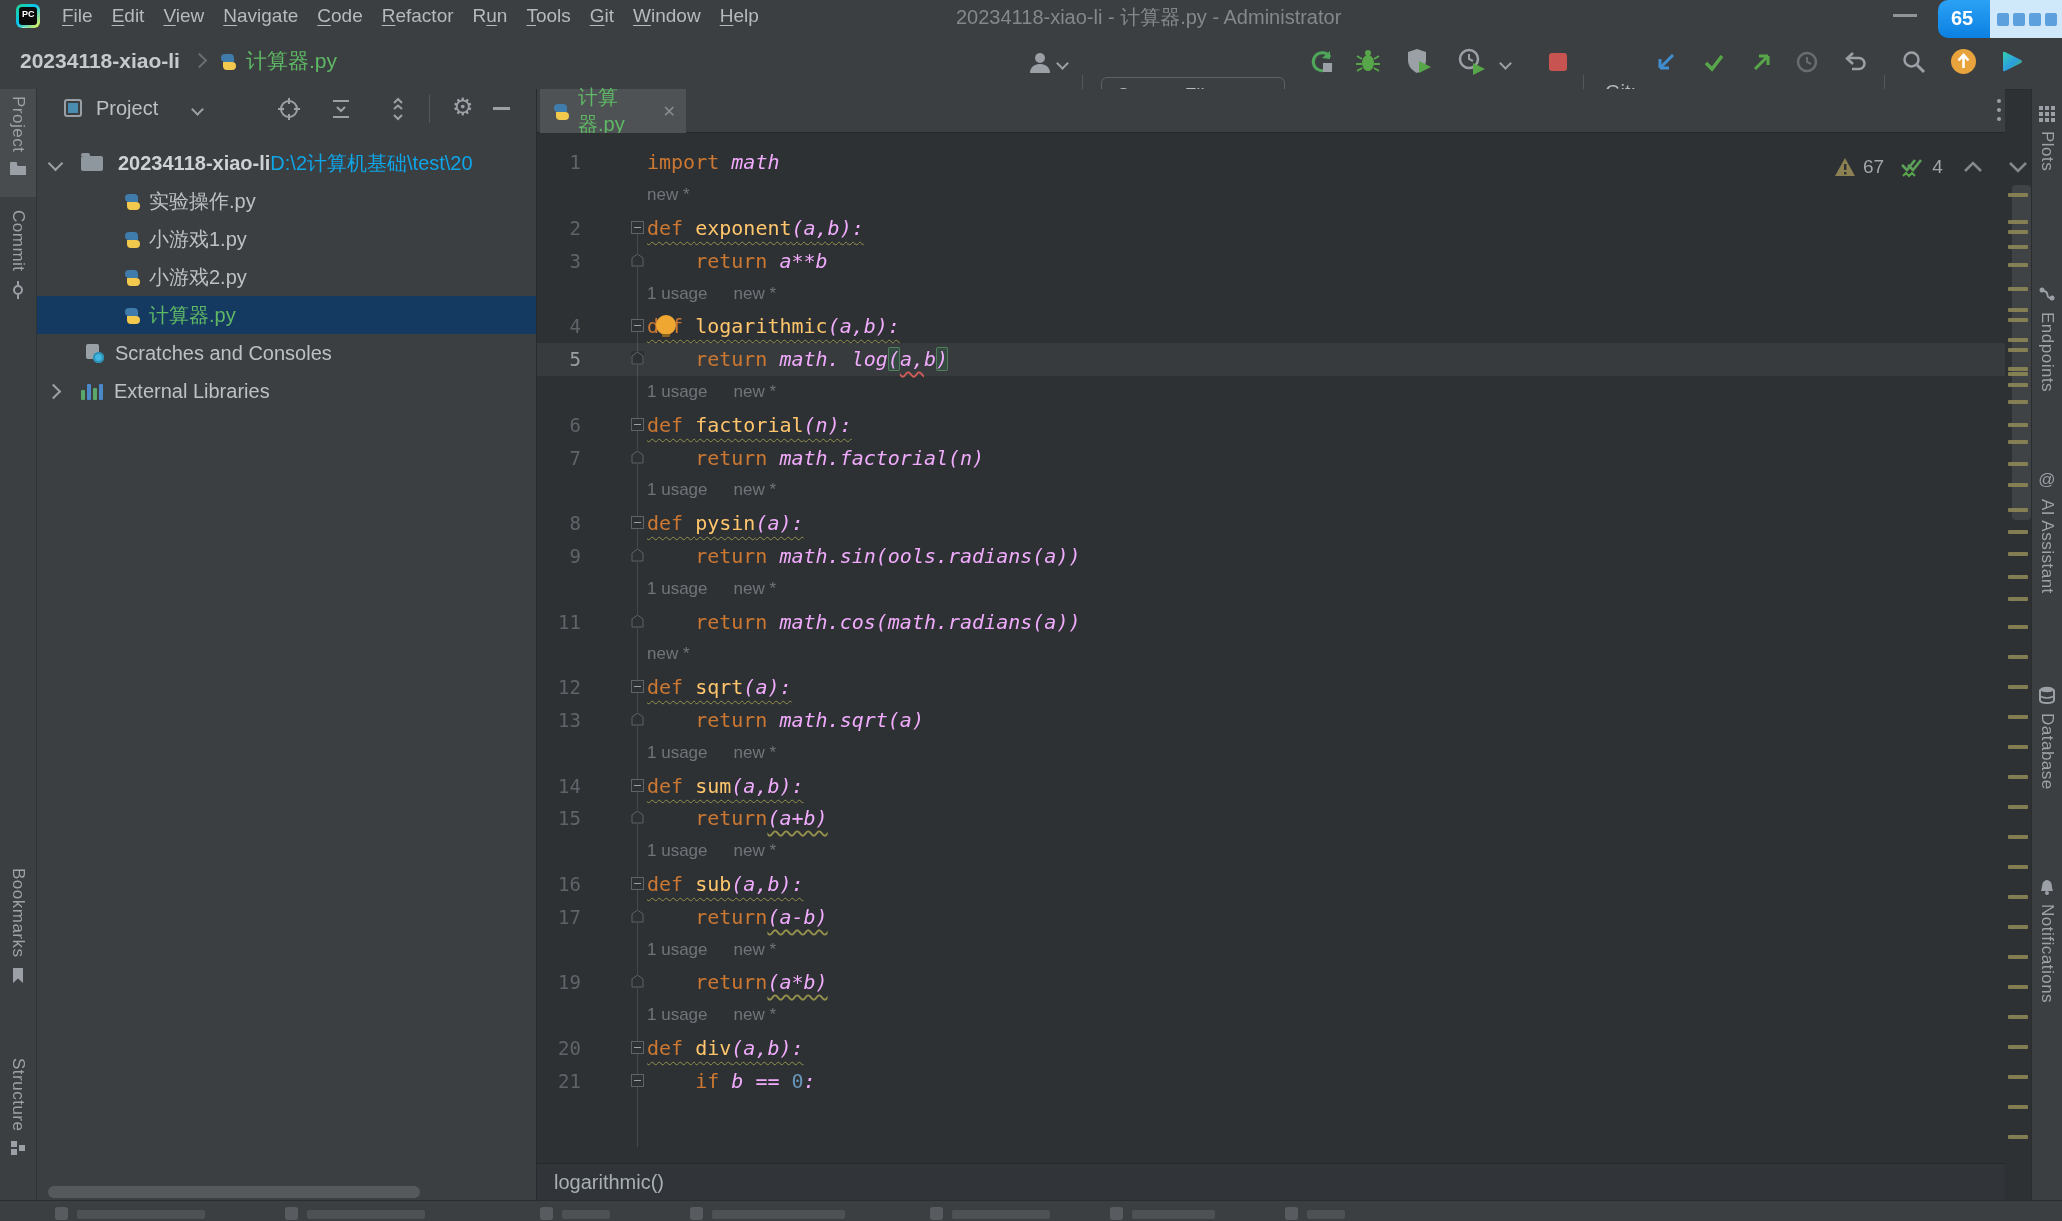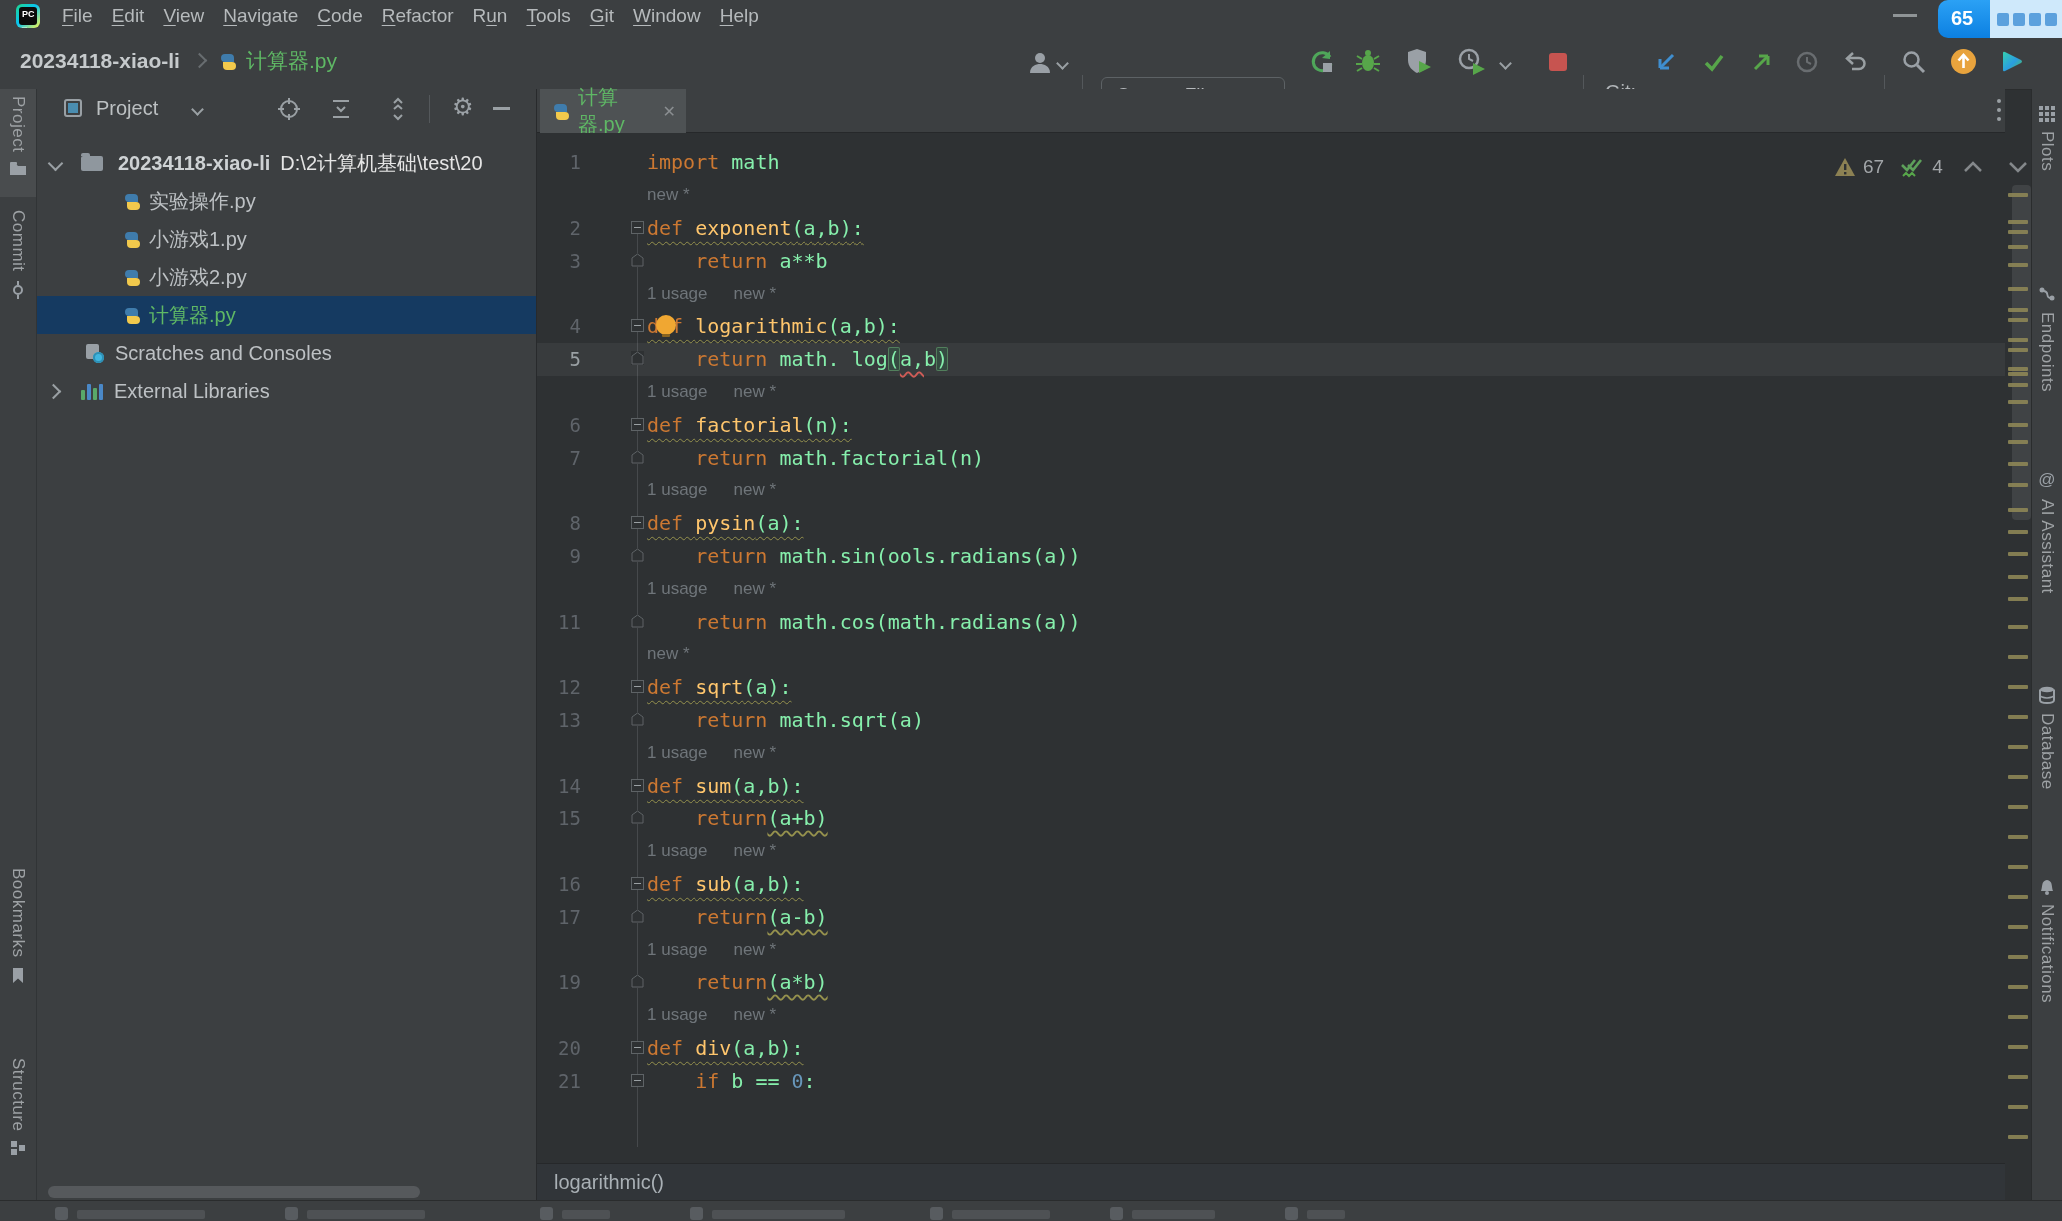--- a/index.html
+++ b/index.html
@@ -54,21 +54,21 @@
   .pico{position:absolute;}
   .winico{left:27px;top:10px;width:18px;height:18px;border:2px solid #99a0a5;border-radius:3px;box-sizing:border-box;}
   .winico::after{content:"";position:absolute;inset:2px;background:#4a8db0;}
   .pminus{left:456px;top:18px;width:17px;height:3px;background:#9aa0a4;}
   .gearu{left:415px;top:4px;font-size:24px;color:#9ba1a6;}
   .tree{position:absolute;left:0;top:55px;right:0;}
   .trow{position:relative;height:38px;display:flex;align-items:center;font-size:20px;color:#bdc1c4;
         white-space:nowrap;overflow:hidden;}
   .trow.sel{background:#153a61;}
   .rootname{font-weight:bold;color:#ced2d4;margin-left:15px;}
-  .rootpath{color:#e5e5e5;margin-left:10px;}
+  .rootpath{color:#0ea5e9;}
   .grn{color:#5fb865;}
   .foldico{width:22px;height:15px;background:#8f979e;border-radius:2px;position:relative;flex:none;}
   .foldico::before{content:"";position:absolute;left:0;top:-3px;width:9px;height:3px;background:#8f979e;border-radius:2px 2px 0 0;}
   .pyico{position:relative;width:20px;height:20px;flex:none;}
   .pyico .pb{position:absolute;left:4px;top:3px;width:13px;height:8px;background:#3f7cac;border-radius:5px 5px 0 5px;}
   .pyico .py{position:absolute;left:6px;top:11px;width:13px;height:8px;background:#f2c94c;border-radius:0 5px 5px 5px;}
   .libico{display:flex;align-items:flex-end;gap:2px;height:17px;flex:none;}
   .libico i{width:4px;border-radius:1px;}
   .scrico{position:relative;width:19px;height:19px;flex:none;}
   .scrico::before{content:"";position:absolute;left:1px;top:0;width:13px;height:15px;background:#99a0a6;border-radius:2px;}
@@ -91,21 +91,21 @@
   .ln{width:44px;text-align:right;font-family:"DejaVu Sans Mono",monospace;font-size:19px;color:#5f646a;flex:none;}
   .crow.cur .ln{color:#9aa0a4;}
   .fold{width:66px;flex:none;position:relative;height:100%;}
   .fs{position:absolute;left:50px;top:50%;margin-top:-7px;width:13px;height:13px;border:1px solid #5e6366;
       box-sizing:border-box;background:#2e3133;z-index:1;}
   .fs::after{content:"";position:absolute;left:2px;right:2px;top:5px;height:1px;background:#9aa0a3;}
   .fe{position:absolute;left:50px;top:50%;margin-top:-8px;z-index:1;background:#2e3133;line-height:0;}
   .code{font-family:"DejaVu Sans Mono",monospace;font-size:20px;color:#a9b7c6;white-space:pre;position:relative;}
   .code.wavy{text-decoration-line:underline;text-decoration-style:wavy;text-decoration-color:#95914d;
              text-decoration-thickness:1px;text-underline-offset:6px;}
-  .sk{color:#cc7832;} .sf{color:#ffc66d;} .st{color:#86efac;} .sn{color:#6897bb;}
+  .sk{color:#cc7832;} .sf{color:#ffc66d;} .st{color:#f0abfc;font-style:italic;} .sn{color:#6897bb;}
   .sp{background:#354b41;box-shadow:inset 0 0 0 1px rgba(106,171,115,.55);border-radius:2px;}
   .sw{text-decoration-line:underline;text-decoration-style:wavy;text-decoration-color:#95914d;text-underline-offset:5px;}
   .sr{text-decoration-line:underline;text-decoration-style:wavy;text-decoration-color:#cf5b56;text-underline-offset:5px;}
   .irow{height:32.8px;display:flex;align-items:center;padding-left:110px;font-size:17px;color:#6f757a;gap:26px;}
   .bulb{position:absolute;left:119px;top:5px;width:20px;height:20px;border-radius:50%;background:#f0a732;z-index:3;}
   .bulb::after{content:"";position:absolute;left:6px;bottom:-2px;width:8px;height:3px;background:#8a6420;border-radius:1px;}
   .inspect{position:absolute;left:1834px;top:152px;height:30px;display:flex;align-items:center;gap:7px;
            font-size:19px;color:#a2a6a9;z-index:4;}
   
   .stripe{position:absolute;left:2005px;top:133px;width:27px;height:1030px;}
@@ -135,20 +135,21 @@
         <span class="mi"><u>V</u>iew</span>
         <span class="mi"><u>N</u>avigate</span>
         <span class="mi"><u>C</u>ode</span>
         <span class="mi"><u>R</u>efactor</span>
         <span class="mi">R<u>u</u>n</span>
         <span class="mi"><u>T</u>ools</span>
         <span class="mi"><u>G</u>it</span>
         <span class="mi"><u>W</u>indow</span>
         <span class="mi"><u>H</u>elp</span>
       </nav>
+    <div class="wintitle">20234118-xiao-li - 计算器.py - Administrator</div>
     <div class="minbtn"></div>
   </div>
   <div class="overlay">
     <span class="cnt">65</span>
     <span class="tail">
         <b></b>
         <b></b>
         <b></b>
         <b></b>
       </span>

